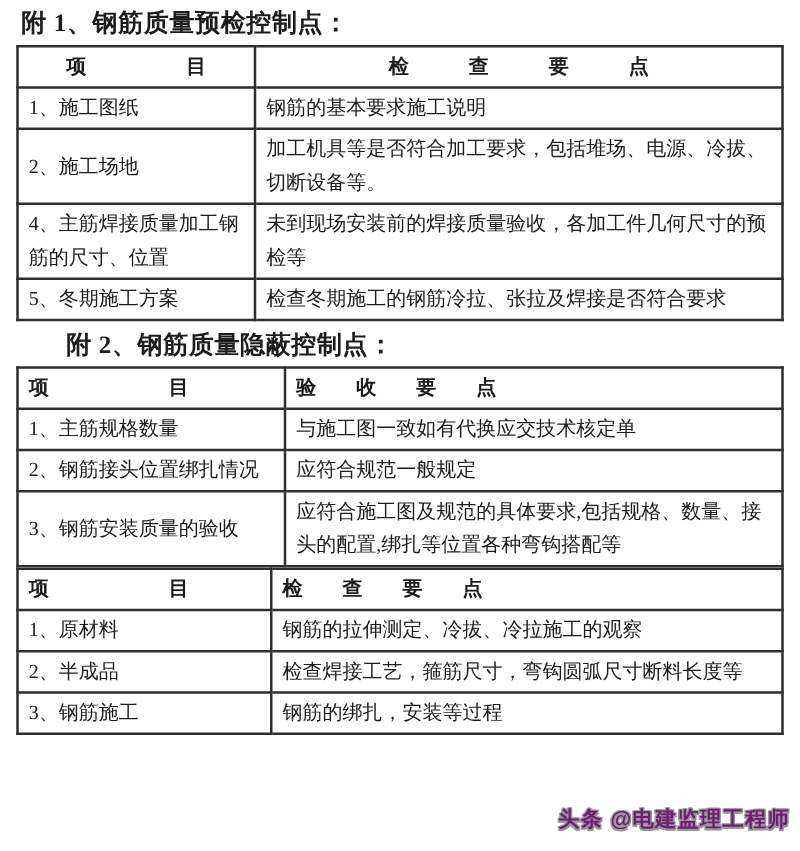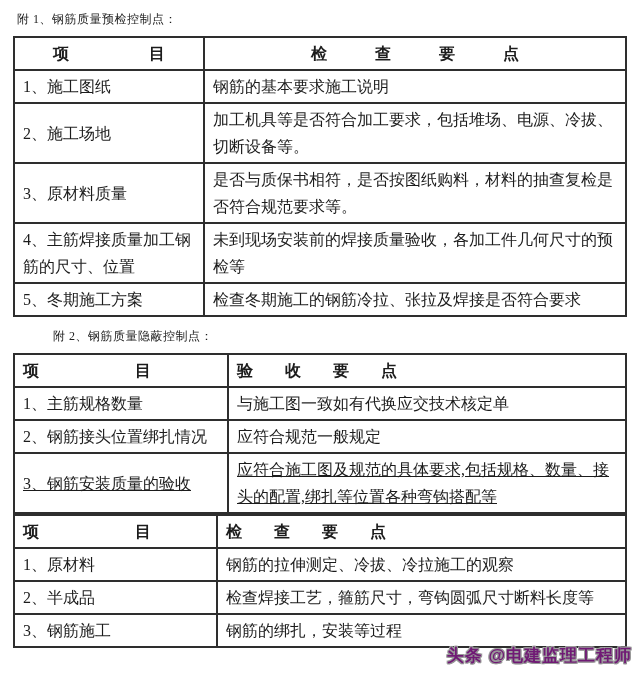--- a/index.html
+++ b/index.html
@@ -8,22 +8,22 @@
     width: 640px; height: 681px;
     background: #ffffff;
     color: #1c1c1c;
     font-family: "Liberation Serif", "DejaVu Serif", serif;
     position: relative;
     overflow: hidden;
   }
   .doc { padding: 9px 13px 0 13px; }
 
   .sec-title {
-    font-size: 12px;
-    font-weight: normal;
+    font-size: 20px;
+    font-weight: bold;
     line-height: 20px;
     margin: 0 0 7px 4px;
     letter-spacing: 0.5px;
   }
   .sec + .sec .sec-title { margin-top: 9px; padding-left: 36px; }
 
   table.ctl-table {
     border-collapse: collapse;
     table-layout: fixed;
     width: 614px;
@@ -46,21 +46,21 @@
 
   
   .t1 th { text-align: center; }
   .t2 th, .t3 th { text-align: left; }
 
   
   .t1 .hr { height: 24px; } .t1 .r1 { height: 25px; }
   .t1 .r2 { height: 52px; } .t1 .r3 { height: 55px; }
   .t1 .r4 { height: 51px; } .t1 .r5 { height: 31px; }
   .t2 .hr { height: 31px; } .t2 .r1 { height: 33px; }
-  .t2 .r2 { height: 33px; } .t2 .r3 { height: 55px; text-decoration: underline; }
+  .t2 .r2 { height: 33px; } .t2 .r3 { height: 55px; }
   .t3 .hr { height: 31px; } .t3 .r1 { height: 32px; }
   .t3 .r2 { height: 32px; } .t3 .r3 { height: 33px; }
 
   .watermark {
     position: absolute;
     top: 644px;
     right: 8px;
     font-family: "Liberation Sans", "DejaVu Sans", sans-serif;
     font-size: 17px;
     font-weight: bold;
@@ -89,24 +89,20 @@
         <th>项　　　　　目</th>
         <th>检　　　查　　　要　　　点</th>
       </tr>
       <tr class="r1">
         <td>1、施工图纸</td>
         <td>钢筋的基本要求施工说明</td>
       </tr>
       <tr class="r2">
         <td>2、施工场地</td>
         <td>加工机具等是否符合加工要求，包括堆场、电源、冷拔、切断设备等。</td>
-      </tr>
-      <tr class="r3">
-        <td>3、原材料质量</td>
-        <td>是否与质保书相符，是否按图纸购料，材料的抽查复检是否符合规范要求等。</td>
       </tr>
       <tr class="r4">
         <td>4、主筋焊接质量加工钢筋的尺寸、位置</td>
         <td>未到现场安装前的焊接质量验收，各加工件几何尺寸的预检等</td>
       </tr>
       <tr class="r5">
         <td>5、冬期施工方案</td>
         <td>检查冬期施工的钢筋冷拉、张拉及焊接是否符合要求</td>
       </tr>
     </tbody>

